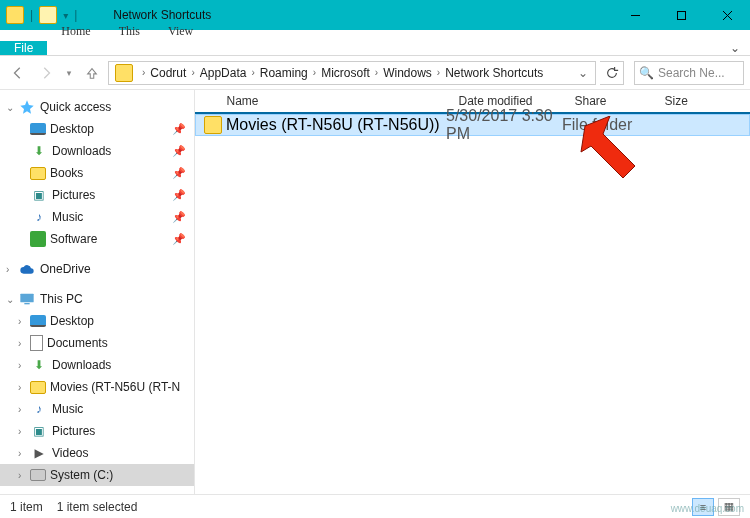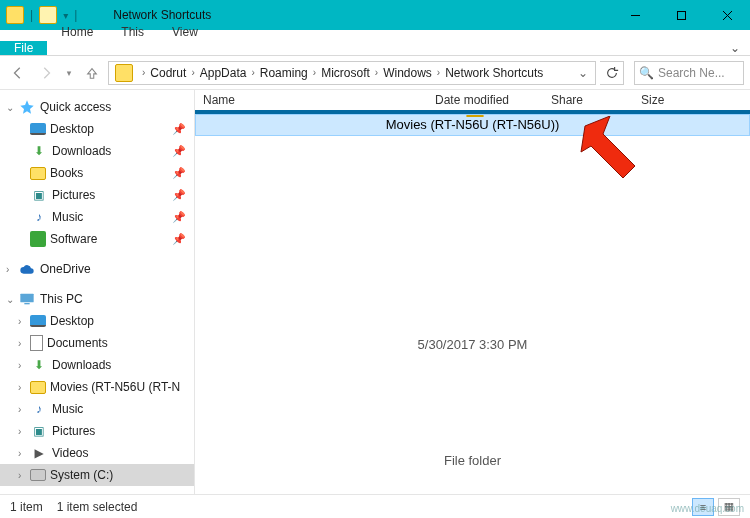--- a/index.html
+++ b/index.html
@@ -10,21 +10,21 @@
 .titlebar .qat { display: flex; align-items: center; gap: 4px; padding: 0 6px; }
 .titlebar .qat .ficon { width: 18px; height: 18px; background: #ffe066; border: 1px solid #d4a300; border-radius: 2px; }
 .titlebar .title { flex: 1; padding-left: 30px; font-size: 12px; color: #111; }
 .titlebar .wbtns { display: flex; }
 .titlebar .wbtn { width: 46px; height: 30px; display: flex; align-items: center; justify-content: center; color: #000; }
 .titlebar .wbtn svg { width: 11px; height: 11px; }
 
 
 .ribbon { height: 26px; background: #fff; border-bottom: 1px solid #d9d9d9; display: flex; align-items: flex-end; }
 .ribbon .file { background: #00b7c3; color: #fff; padding: 0 14px; display: flex; align-items: center; font-size: 12px; }
-.ribbon .tab { padding: 16px 14px; display: flex; align-items: center; font-size: 12px; color: #333; }
+.ribbon .tab { padding: 16px 14px; display: flex; align-items: center; font-size: 12px; color: #333; font-family: Liberation Serif, serif; }
 .ribbon .caret { margin-left: auto; width: 30px; display: flex; align-items: center; justify-content: center; color: #555; }
 
 
 .addr { height: 34px; border-bottom: 1px solid #e5e5e5; display: flex; align-items: center; padding: 0 6px; gap: 4px; }
 .navbtn { width: 24px; height: 24px; display: flex; align-items: center; justify-content: center; color: #888; border-radius: 2px; }
 .navbtn svg { width: 14px; height: 14px; }
 .crumbs { flex: 1; height: 24px; border: 1px solid #ccc; display: flex; align-items: center; padding: 0 2px; overflow: hidden; }
 .crumbs .ficon { width: 18px; height: 18px; background: #ffe066; border: 1px solid #d4a300; border-radius: 2px; margin: 0 4px; }
 .crumb { display: flex; align-items: center; white-space: nowrap; font-size: 12px; color: #222; }
 .crumb .sep { padding: 0 5px; color: #666; font-size: 10px; }
@@ -53,28 +53,28 @@
 .ic.docs { background: #fff; border: 1px solid #888; width: 13px; height: 16px; }
 .ic.down { color: #4aa84a; }
 .ic.music { color: #2e6fb7; }
 .ic.pics { color: #2e8b8b; }
 .ic.vid { color: #555; }
 .ic.disk { background: #ccc; border: 1px solid #888; width: 16px; height: 12px; border-radius: 2px; }
 .ic.sw { background: #3aa63a; width: 16px; height: 16px; border-radius: 2px; }
 
 
 .content { flex: 1; display: flex; flex-direction: column; position: relative; }
-.cols { display: flex; height: 24px; border-bottom: 4px solid #0369a1; align-items: center; font-size: 12px; color: #333; }
+.cols { display: flex; height: 24px; border-bottom: 2px solid #0369a1; align-items: center; font-size: 12px; color: #333; justify-content: center; }
 .col { padding: 0 8px; }
 .col.name { flex: 0 0 232px; }
 .col.date { flex: 0 0 116px; }
 .col.type { flex: 0 0 90px; }
 .col.size { flex: 0 0 70px; }
 .rows { flex: 1; }
-.row { display: flex; height: 22px; align-items: center; font-size: 13px; flex-direction: column; }
+.row { display: flex; height: 22px; align-items: center; font-size: 16px; }
 .row.sel { background: #cce8ff; border: 1px solid #99d1ff; }
 .row .ic { width: 18px; height: 18px; margin: 0 4px 0 8px; }
 .row .name { flex: 0 0 220px; }
 .row .date { flex: 0 0 116px; color: #555; }
 .row .type { flex: 0 0 90px; color: #555; }
 .row .size { flex: 0 0 70px; color: #555; }
 
 
 .arrow { position: absolute; left: 380px; top: 26px; pointer-events: none; }
 

